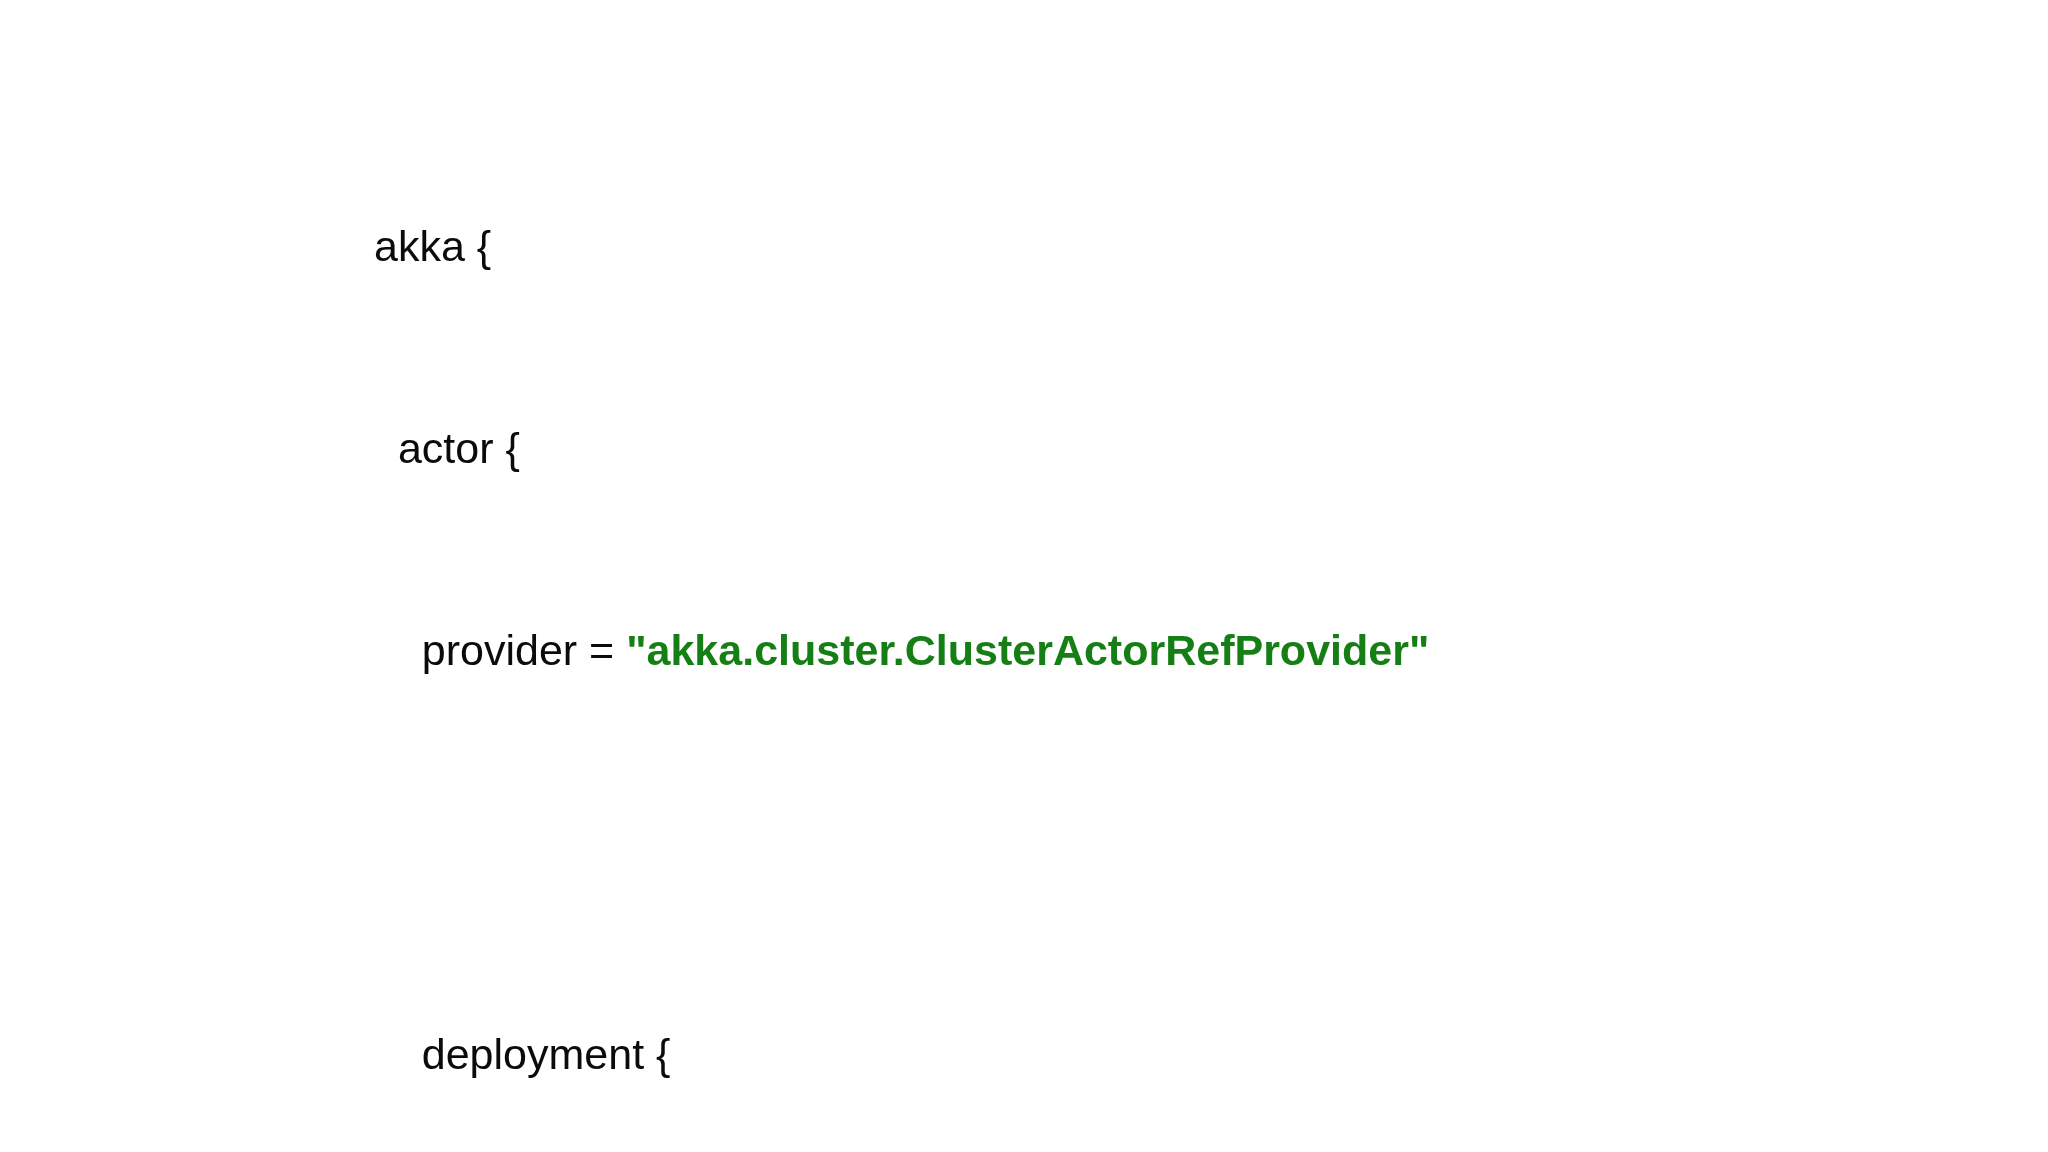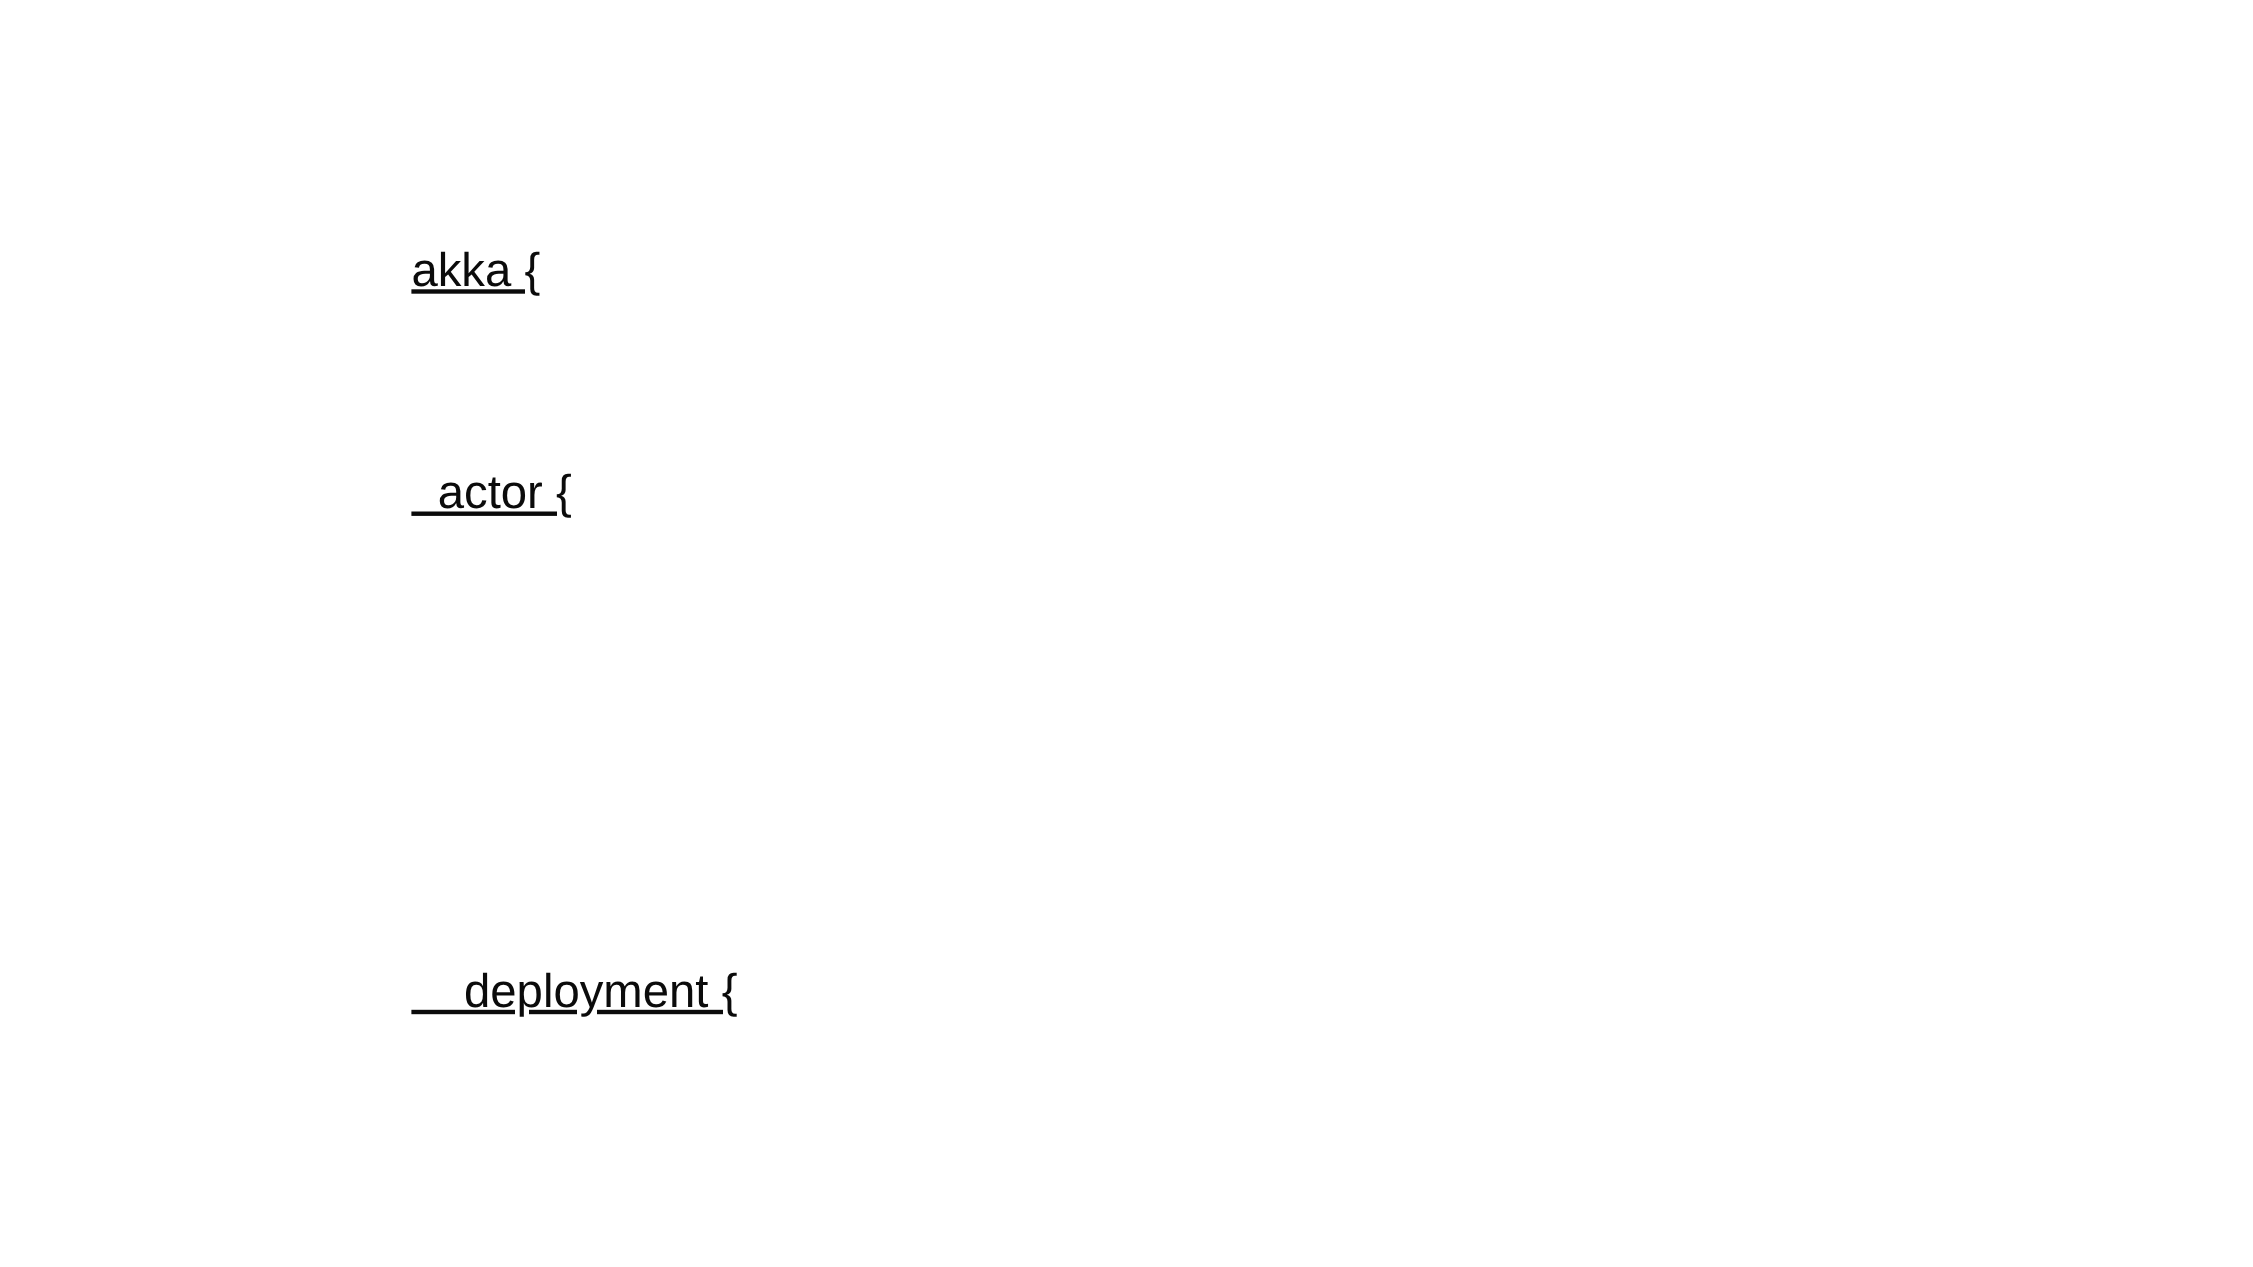--- a/index.html
+++ b/index.html
@@ -26,41 +26,41 @@
     font-family: "Liberation Sans", "DejaVu Sans", sans-serif;
     font-size: 43px;
     color: #0b0b0b;
     white-space: pre;
     letter-spacing: 0px;
   }
   .code-line {
     height: 55px;
     line-height: 55px;
     white-space: pre;
-    text-decoration: underline;
   }
   .tok-plain {
     color: #0b0b0b;
     font-weight: normal;
   }
   .tok-string {
     color: #157f15;
     font-weight: bold;
   }
 </style>
 </head>
 <body>
 
 <div class="slide">
   <div class="code-block">
 
     <div class="code-line"><span class="tok-plain">akka {</span></div>
 
     <div class="code-line"><span class="tok-plain">  actor {</span></div>
 
+    <div class="code-line"><span class="tok-plain">    provider = </span><span class="tok-string">"akka.cluster.ClusterActorRefProvider"</span></div>
 
     <div class="code-line"><span class="tok-plain"></span></div>
 
     <div class="code-line"><span class="tok-plain">    deployment {</span></div>
 
     
 
     
 
     

